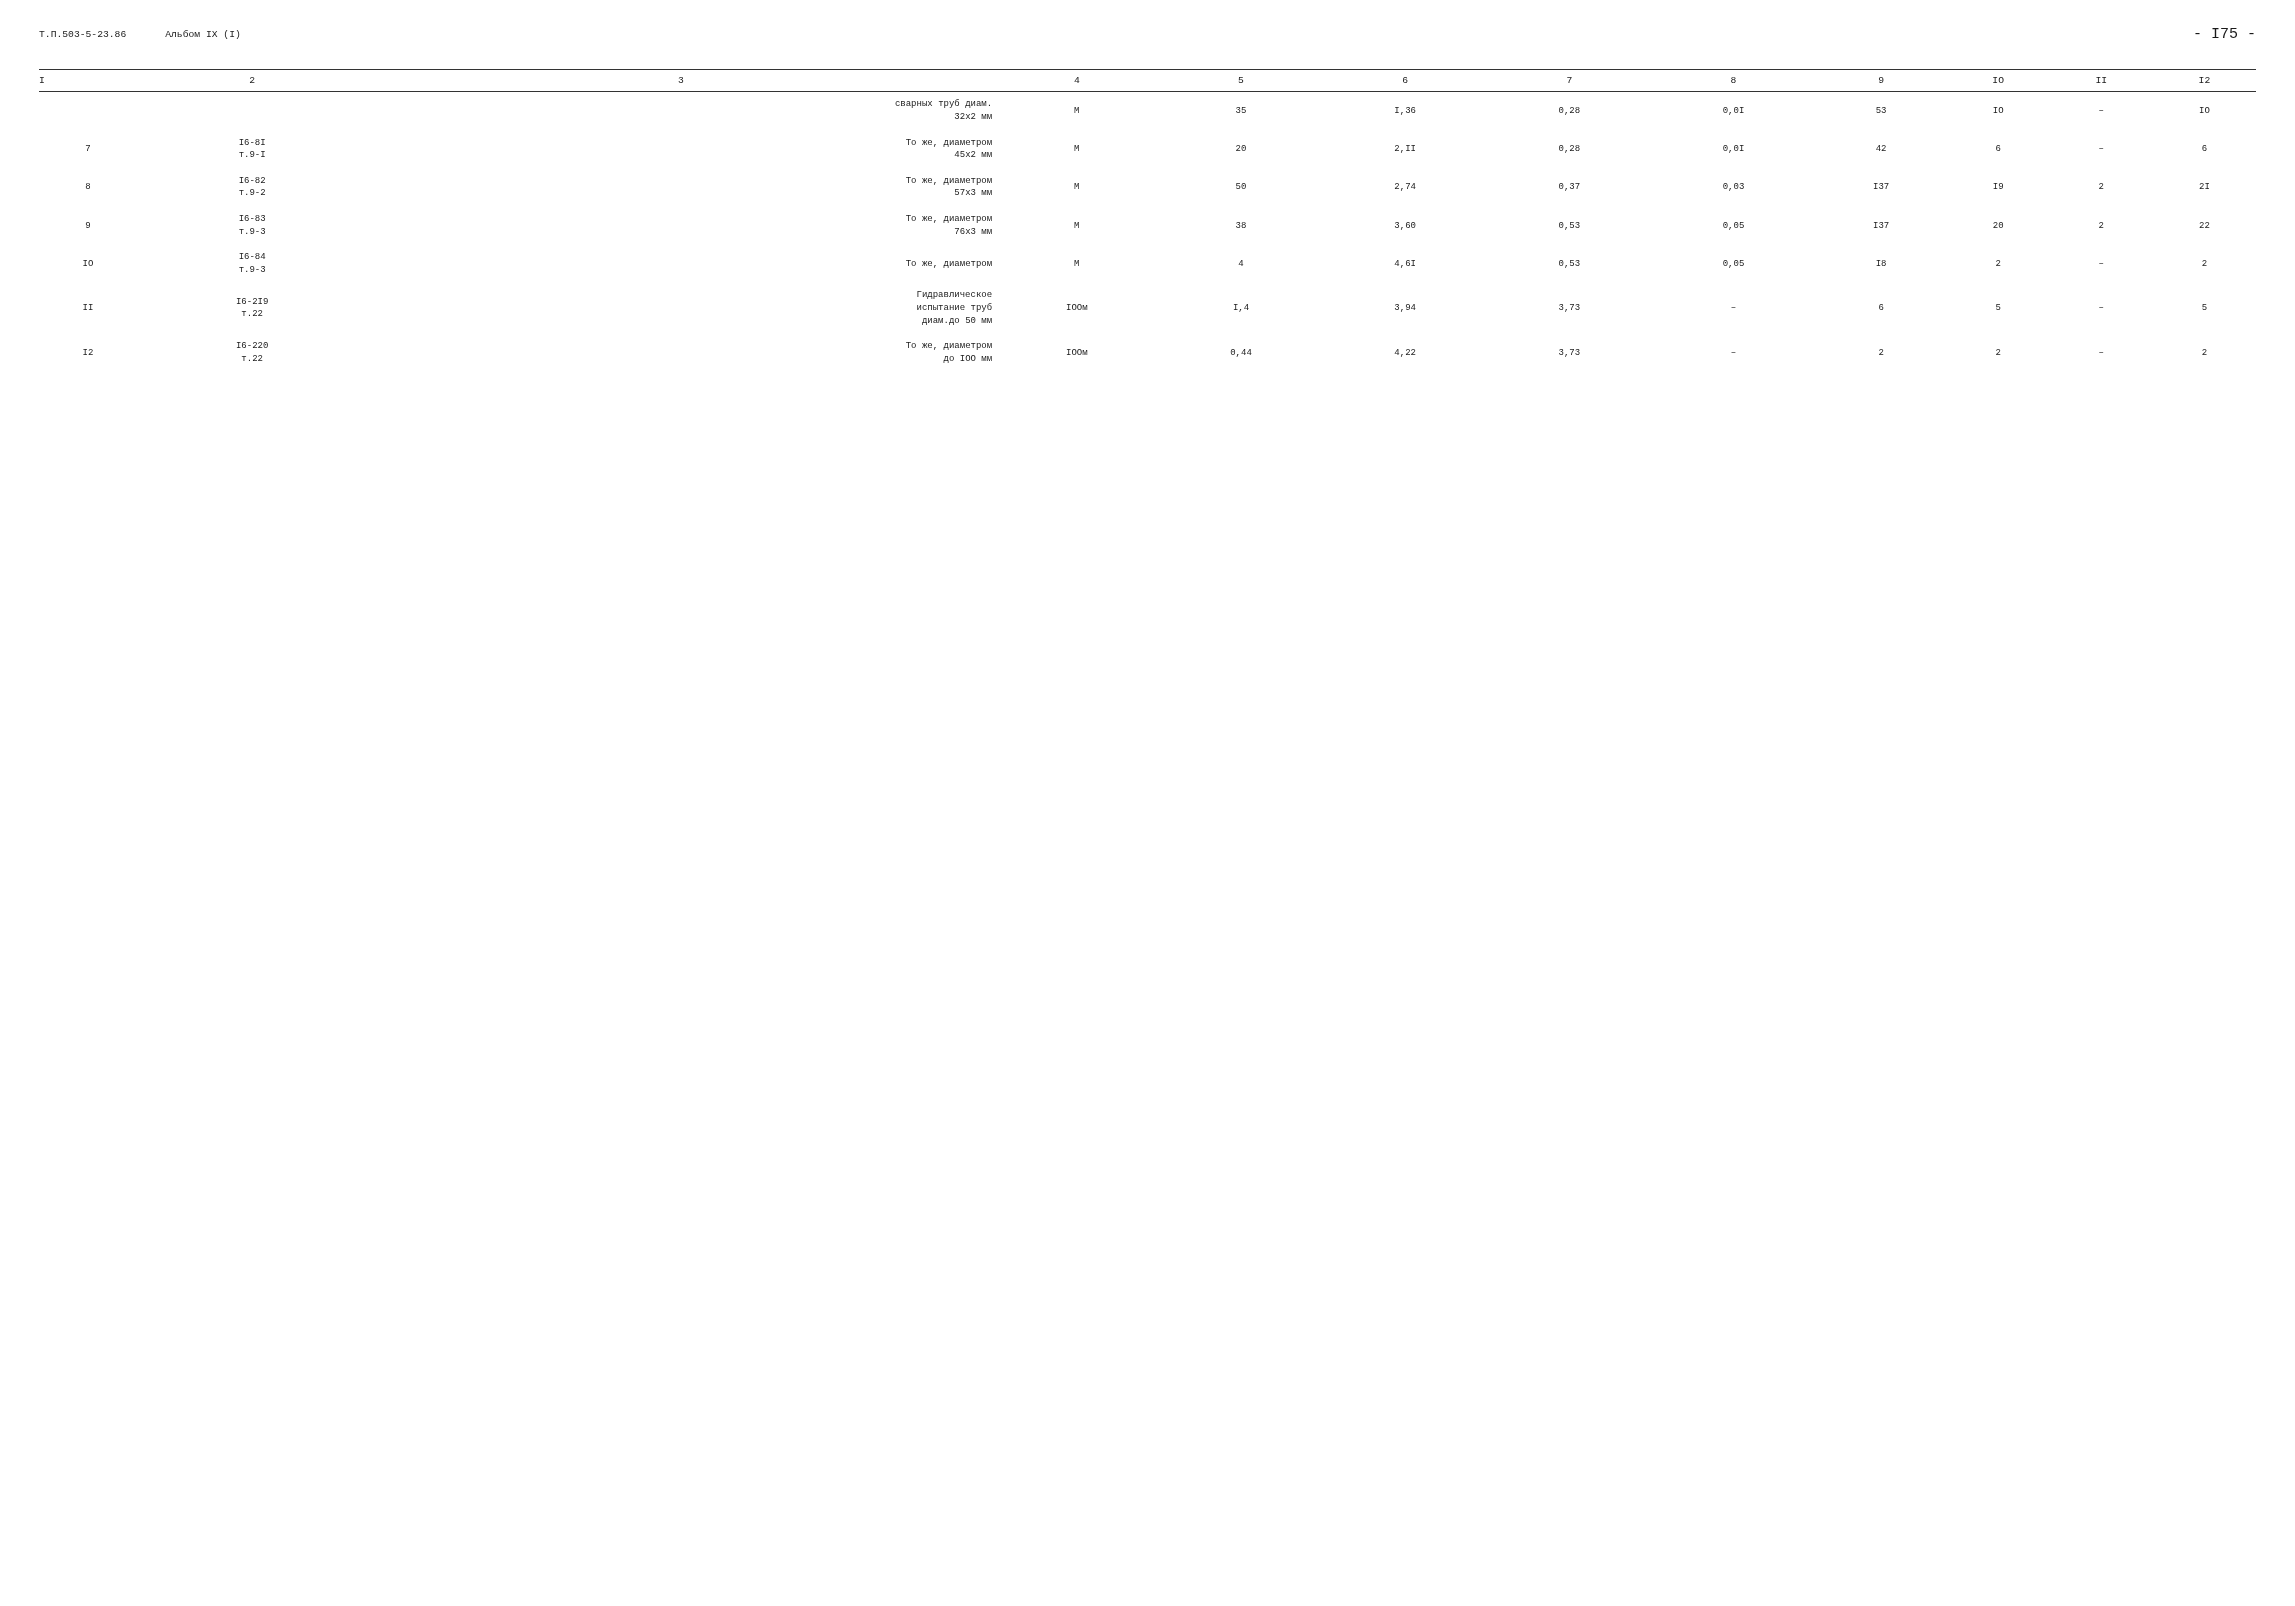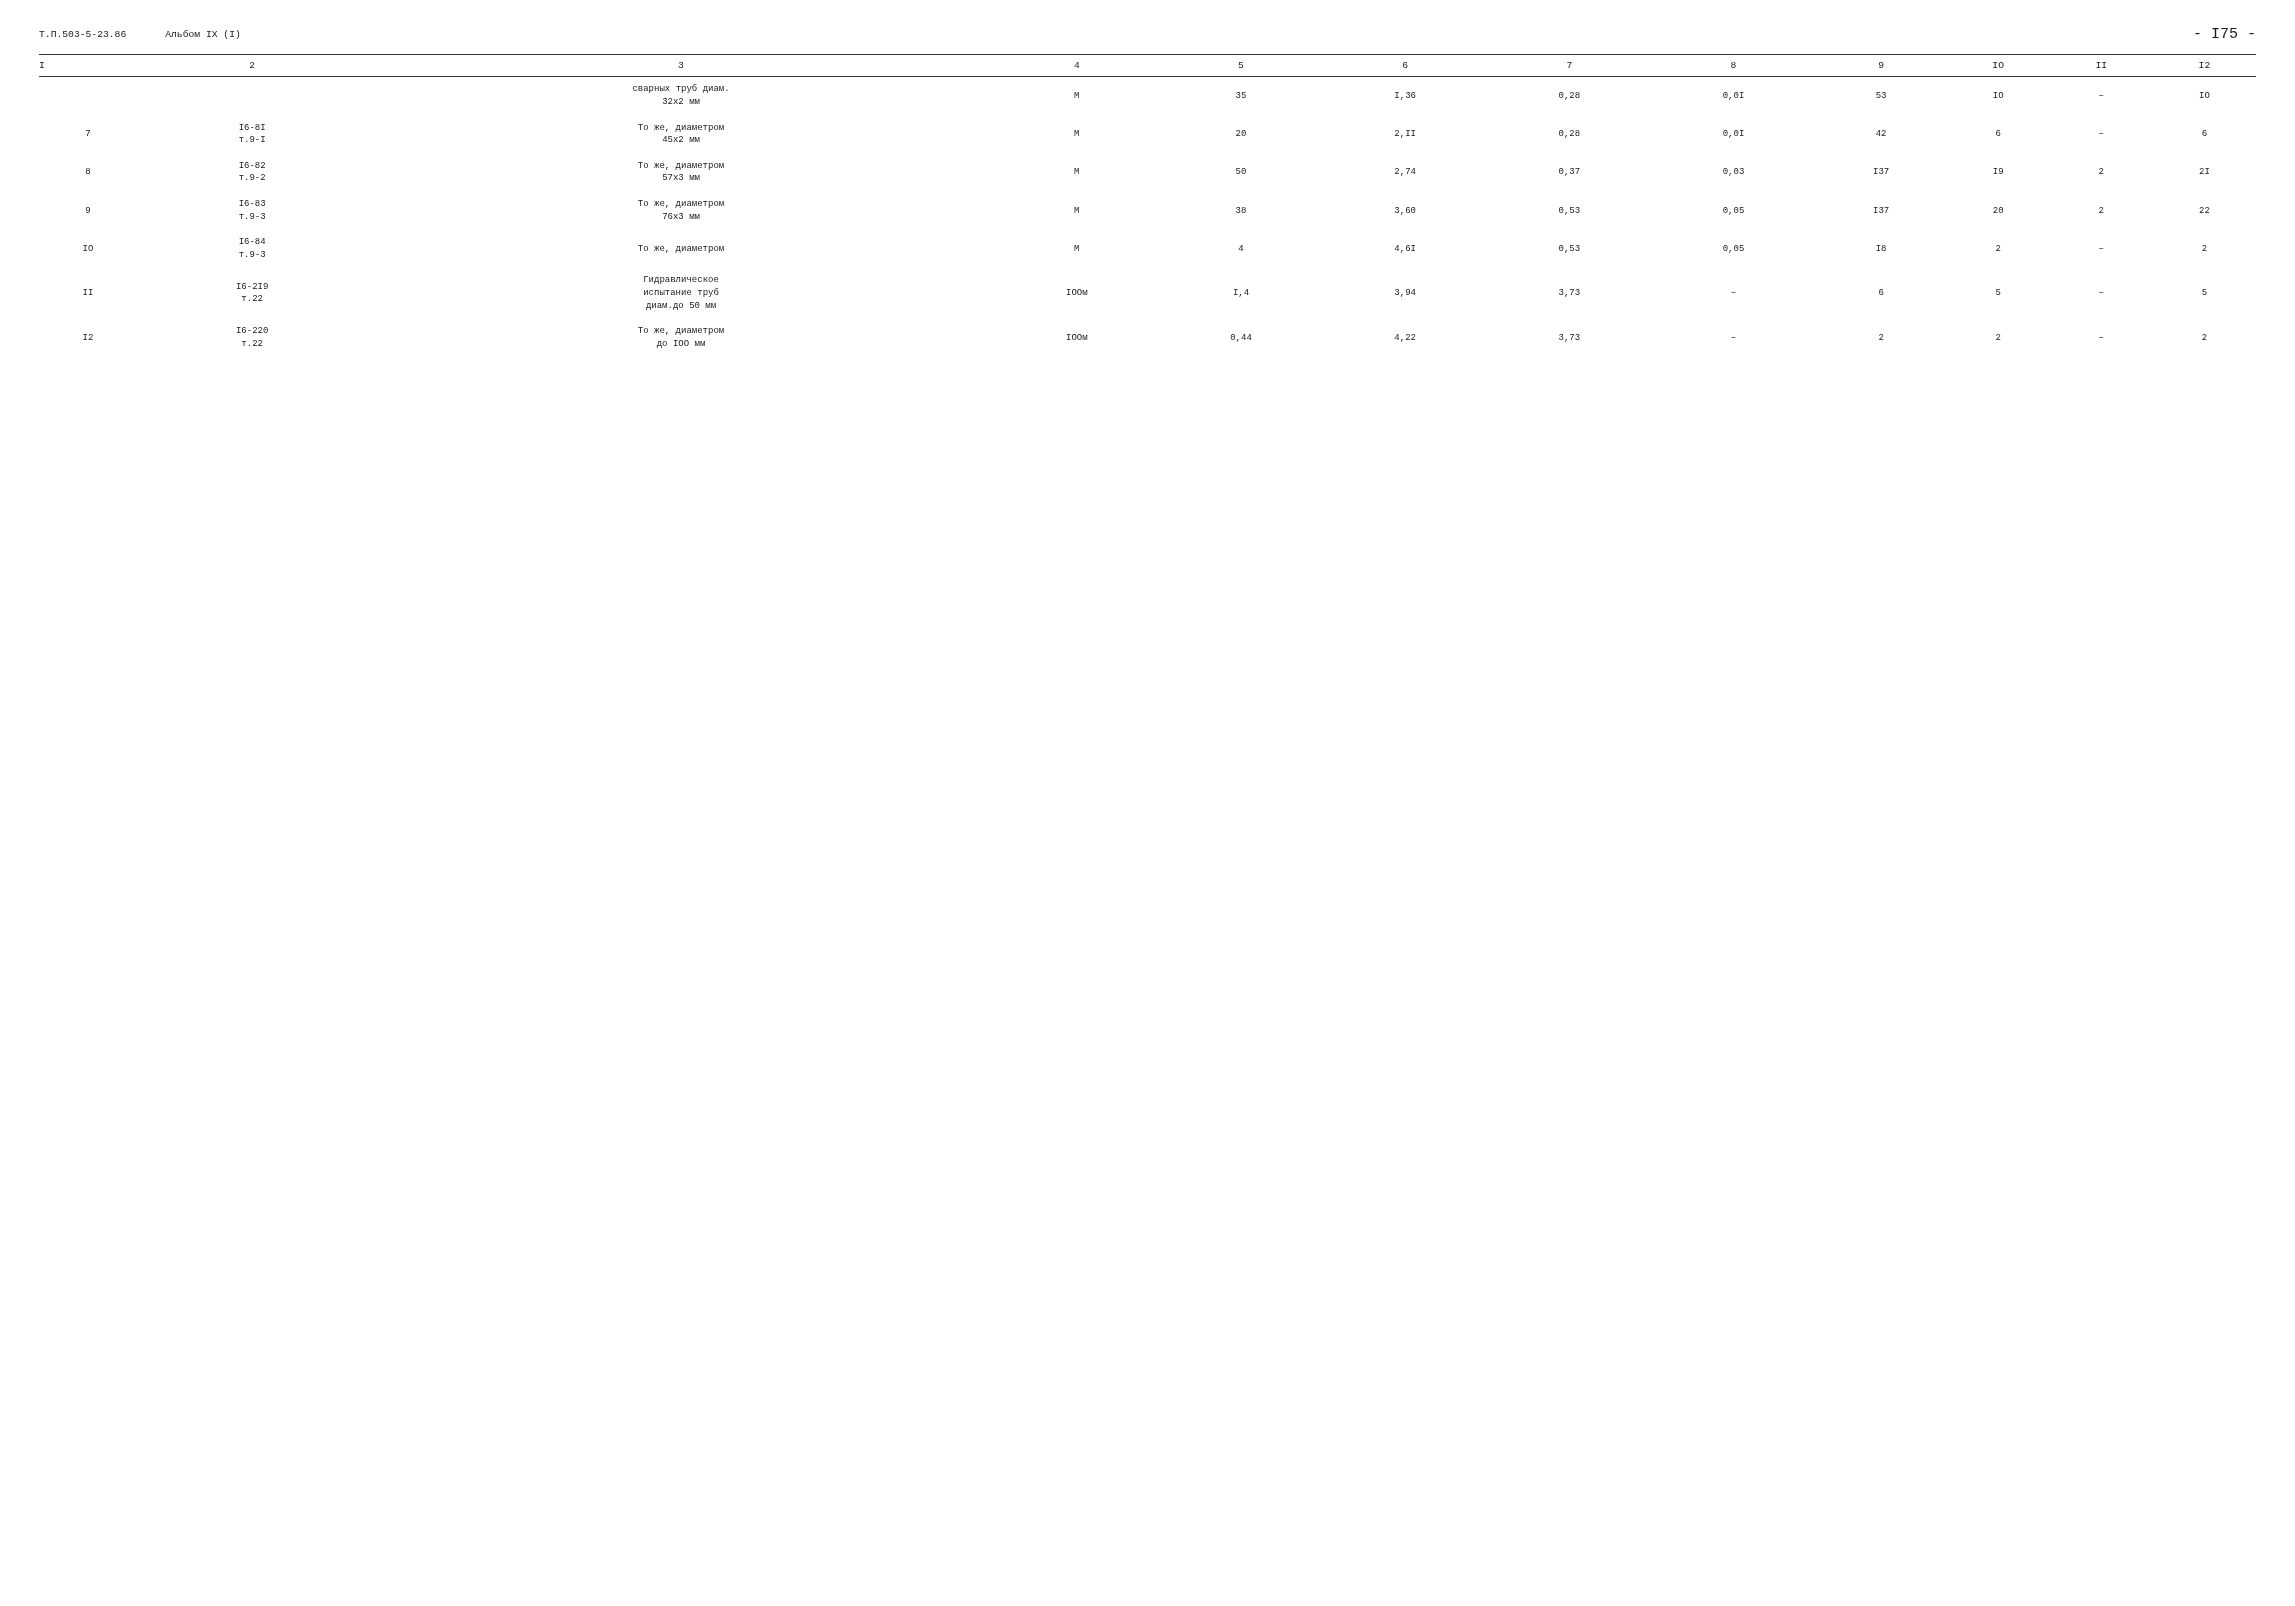--- a/index.html
+++ b/index.html
@@ -15,21 +15,21 @@
       color: #1a1a1a;
       padding: 26px 39px;
       width: 100%;
       min-height: 100vh;
     }
 
     .header {
       display: flex;
       justify-content: space-between;
       align-items: center;
-      margin-bottom: 8px;
+      margin-bottom: 23px;
       padding-bottom: 2.6px;
     }
 
     .header-left {
       display: flex;
       gap: 39px;
       align-items: baseline;
     }
 
     .header-title {
@@ -77,21 +77,21 @@
       font-size: 9px;
       text-align: center;
       vertical-align: middle;
     }
 
     tbody td:first-child {
       text-align: center;
     }
 
     tbody td.col-description {
-      text-align: center;
+      text-align: right;
       padding-left: 2.6px;
     }
 
     .description-multiline {
       line-height: 1.4;
     }
   </style>
 </head>
 <body>
 

